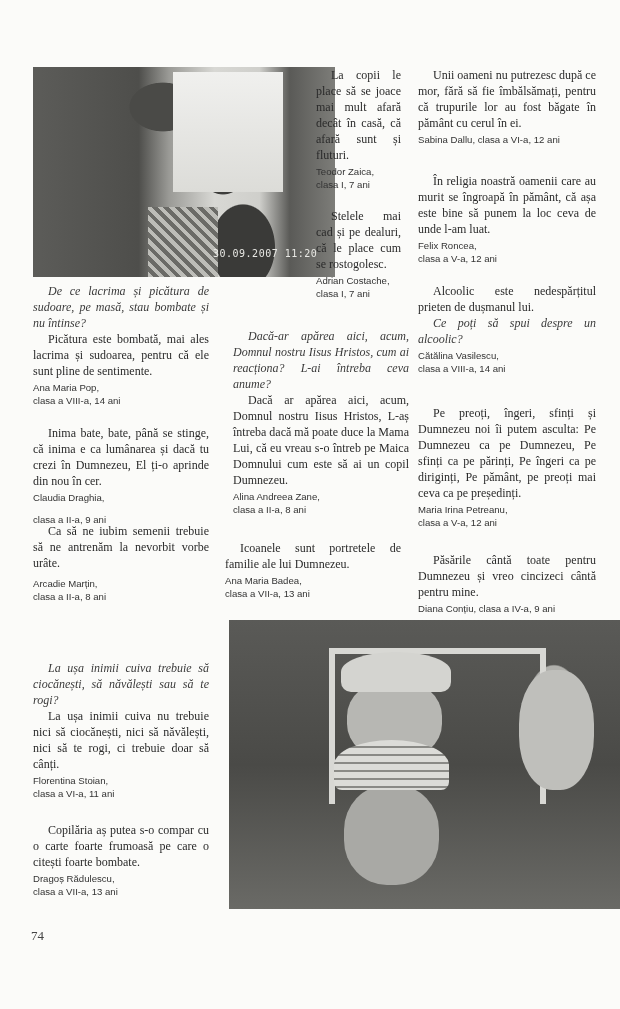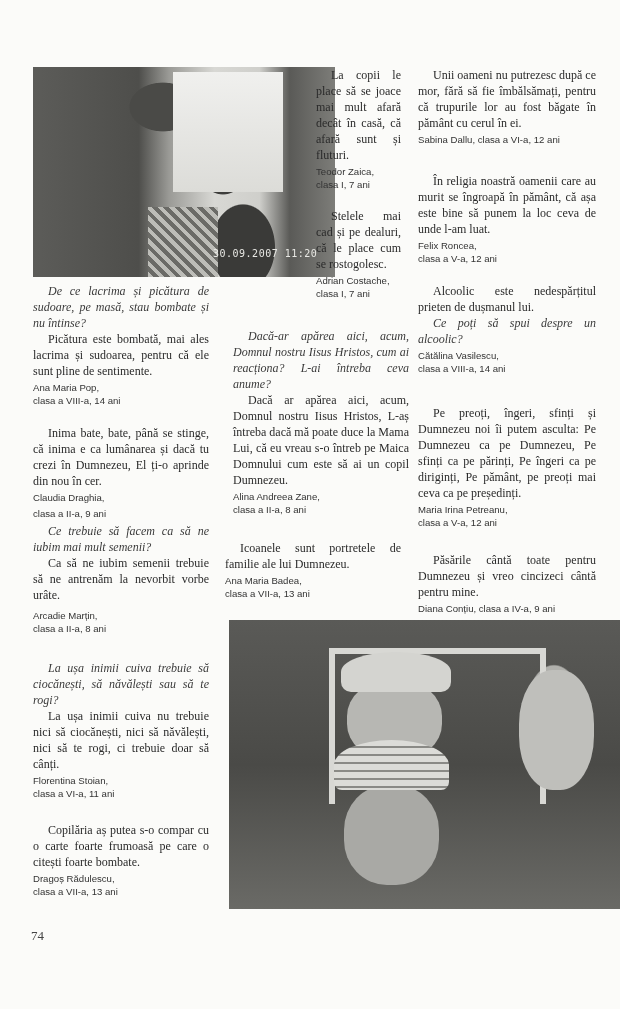--- a/index.html
+++ b/index.html
@@ -87,25 +87,24 @@
 <div class="block" style="left:33px; top:283px; width:176px;">
   <p class="p q">De ce lacrima și picătura de sudoare, pe masă, stau bombate și nu întinse?</p>
   <p class="p">Picătura este bombată, mai ales lacrima și sudoarea, pentru că ele sunt pline de sentimente.</p>
   <div class="attr">Ana Maria Pop,</div>
   <div class="attr" style="margin-top:0">clasa a VIII-a, 14 ani</div>
 </div>
 
 <div class="block" style="left:33px; top:425px; width:176px;">
   <p class="p">Inima bate, bate, până se stinge, că inima e ca lumânarea și dacă tu crezi în Dumnezeu, El ți-o aprinde din nou în cer.</p>
   <div class="attr">Claudia Draghia,</div>
-  <div class="attr" style="margin-top:3px">clasa a II-a, 9 ani</div>
+  <div class="attr" style="margin-top:9px">clasa a II-a, 9 ani</div>
 </div>
 
 <div class="block" style="left:33px; top:523px; width:176px;">
-  <p class="p q">Ce trebuie să facem ca să ne iubim mai mult semenii?</p>
   <p class="p">Ca să ne iubim semenii trebuie să ne antrenăm la nevorbit vorbe urâte.</p>
   <div class="attr" style="margin-top:6px">Arcadie Marțin,</div>
   <div class="attr" style="margin-top:0">clasa a II-a, 8 ani</div>
 </div>
 
 <div class="block" style="left:33px; top:660px; width:176px;">
   <p class="p q">La ușa inimii cuiva trebuie să ciocănești, să năvălești sau să te rogi?</p>
   <p class="p">La ușa inimii cuiva nu trebuie nici să ciocănești, nici să năvălești, nici să te rogi, ci trebuie doar să cânți.</p>
   <div class="attr">Florentina Stoian,</div>
   <div class="attr" style="margin-top:0">clasa a VI-a, 11 ani</div>

